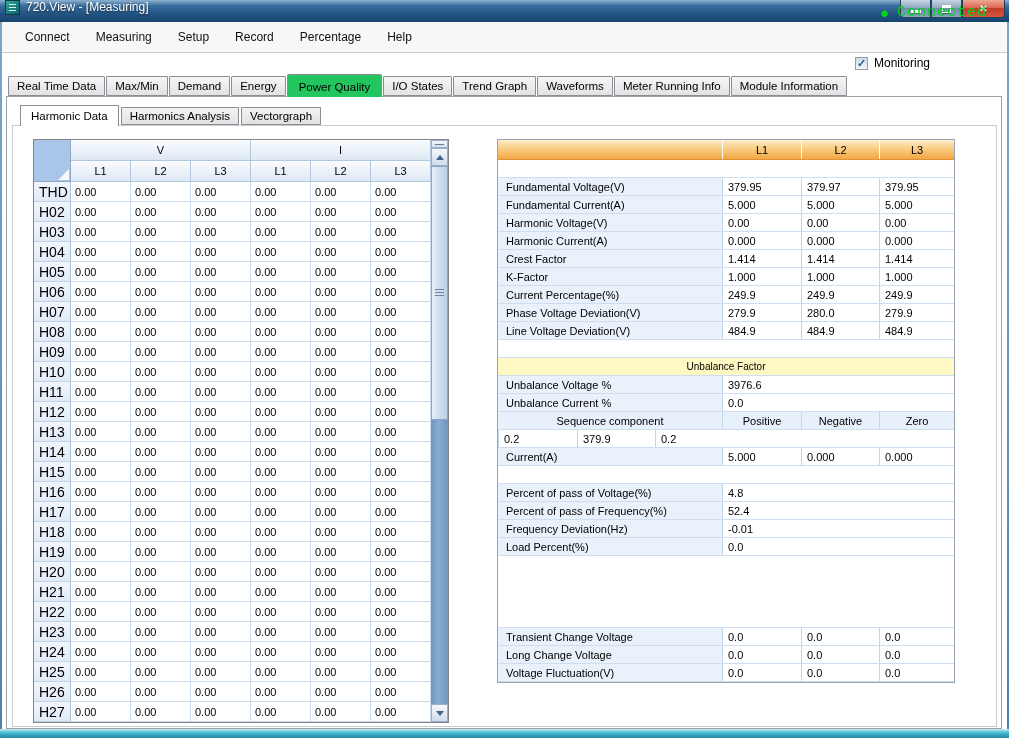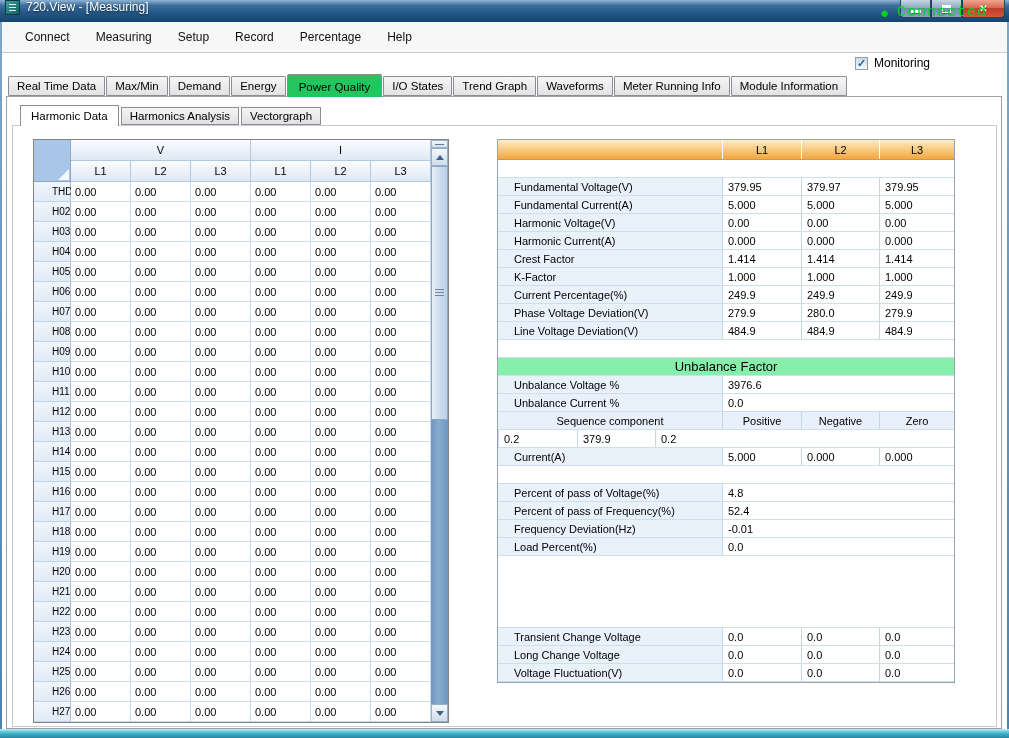--- a/index.html
+++ b/index.html
@@ -63,21 +63,21 @@
   .hcorner:after{content:"";position:absolute;right:1px;bottom:1px;width:0;height:0;
     border-left:11px solid transparent;border-bottom:11px solid #f6fafd;}
   .hgroups{position:absolute;left:37px;top:0;height:21px;display:flex;}
   .hcols{position:absolute;left:37px;top:21px;height:21px;display:flex;}
   .hcell{height:21px;display:flex;align-items:center;justify-content:center;font-size:11px;color:#000;
     background:linear-gradient(180deg,#fafcfe,#dde8f4);border-right:1px solid #b3c8de;border-bottom:1px solid #b3c8de;}
   .hcell.group{width:180px;}
   .hcell.col{width:60px;}
   .hbody{width:397px;}
   .hrow{display:flex;height:20px;}
-  .hlabel{width:37px;font-size:10px;color:#000;display:flex;align-items:center;padding-left:18px;
+  .hlabel{width:37px;font-size:14px;color:#000;display:flex;align-items:center;padding-left:5px;
     background:linear-gradient(180deg,#f1f6fc,#e0eaf6);border-right:1px solid #a8bfd8;border-bottom:1px solid #c2d4e8;}
   .hval{width:60px;font-size:11px;color:#000;display:flex;align-items:center;padding-left:4px;background:#fff;
     border-right:1px solid #ccdcee;border-bottom:1px solid #ccdcee;}
   
   .vscroll{position:absolute;right:0;top:0;width:17px;height:582px;background:#cfdded;}
   .vs-split{position:absolute;left:0;top:0;width:17px;height:8px;background:linear-gradient(180deg,#f2f6fa,#d4e0ee);
     border:1px solid #9db3cc;}
   .vs-split:after{content:"";position:absolute;left:3px;right:3px;top:3px;height:1px;background:#5f7globe9b;background:#5f7a9b;}
   .vs-btn{position:absolute;left:0;width:17px;height:18px;background:linear-gradient(180deg,#f4f8fb,#cfdcec);
     border:1px solid #96aecb;display:flex;align-items:center;justify-content:center;}
@@ -96,23 +96,23 @@
   .pqgrid{position:absolute;left:497px;top:139px;width:458px;border:1px solid #97a5b2;background:#fff;}
   .pqhead{display:flex;height:20px;background:linear-gradient(180deg,#fdeccb 0%,#f9cd84 45%,#f3a741 100%);
     border-bottom:1px solid #df9438;}
   .pqh{height:100%;display:flex;align-items:center;justify-content:center;font-size:11px;color:#000;}
   .pqh+ .pqh{border-left:1px solid rgba(255,255,255,.95);}
   .c0{width:224px;} .c1{width:79px;} .c2{width:78px;} .c3{width:75px;} .wide{width:232px;}
   .pqrow{display:flex;height:18px;border-bottom:1px solid #cfdeee;}
   .pqrow.spacer{background:#fff;}
   .pqrow.gap{height:72px;background:#fff;}
   .pqcell{height:100%;display:flex;align-items:center;font-size:11px;color:#000;}
-  .pqcell.lbl{background:#e9f1fb;padding-left:16px;}
+  .pqcell.lbl{background:#e9f1fb;padding-left:8px;}
   .pqcell.val{background:#fff;padding-left:5px;border-left:1px solid #c3d6ea;}
-  .pqrow.section{background:#86efac;align-items:center;justify-content:center;font-size:13px;color:#000;text-align:right;}
+  .pqrow.section{background:#fef9c3;align-items:center;justify-content:center;font-size:10px;color:#000;text-align:right;}
   .pqrow.subheader .pqcell{justify-content:center;background:#e7f0fb;padding-left:0;}
   .pqrow.subheader .pqcell.val{background:#e7f0fb;}
 </style>
 </head>
 <body>
 
 <div class="window">
 
   <div class="titlebar">
     <div class="app-icon"></div>

